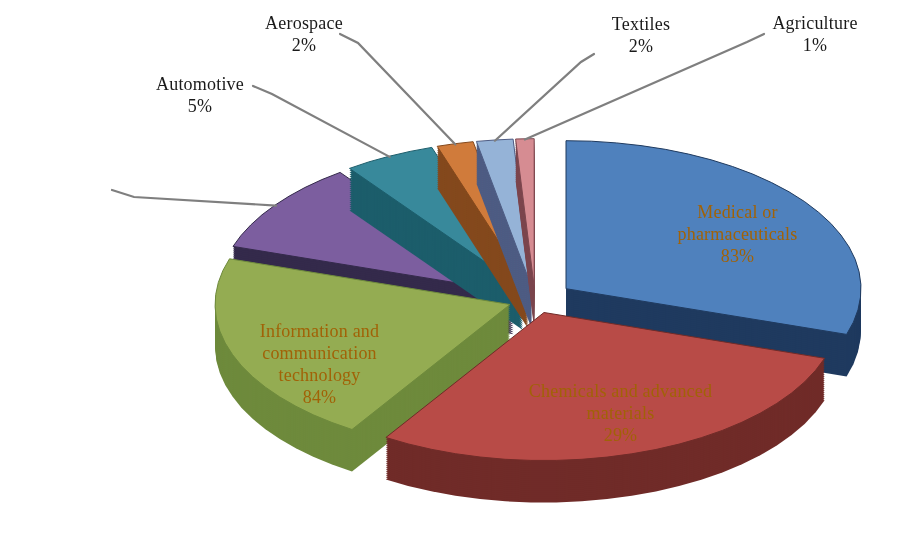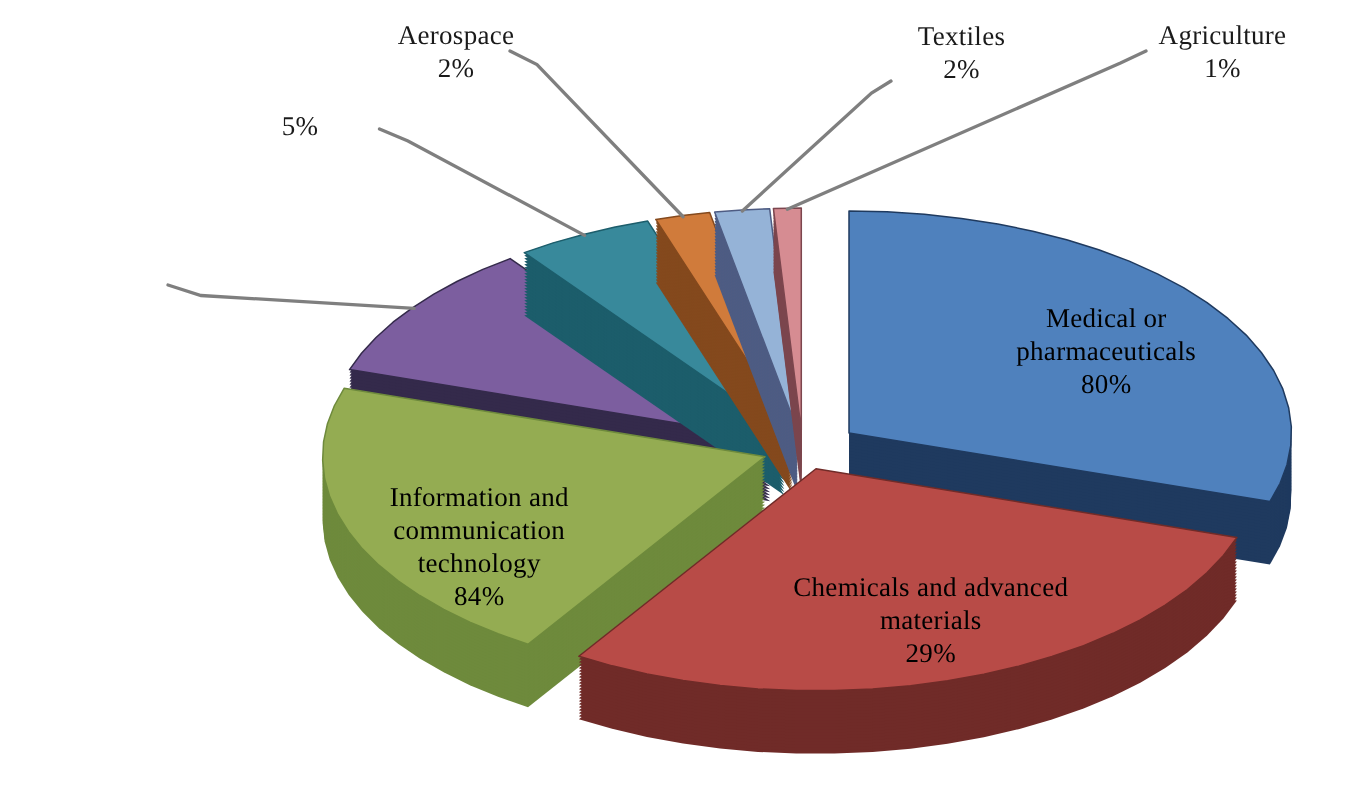--- a/index.html
+++ b/index.html
@@ -6,21 +6,21 @@
   .stage{
     position:relative;width:904px;height:536px;background:#ffffff;overflow:hidden;
     font-family:"Liberation Serif","DejaVu Serif",serif;
   }
   #pie-svg{position:absolute;left:0;top:0;}
   .lbl{
     position:absolute;text-align:center;font-weight:normal;font-size:18px;line-height:22px;
     letter-spacing:0.2px;
   }
   .lbl.out{color:#1a1a1a;}
-  .lbl.in{color:#000000;}
+  .lbl.in{color:#a16207;}
 </style>
 </head>
 <body>
 
 <div class="stage">
 
   <svg id="pie-svg" width="904" height="536" viewBox="0 0 904 536">
       <path d="M 566.0 330.7 L 566.0 182.7 L 591.3 183.2 L 616.3 184.9 L 641.0 187.6 L 665.2 191.3 L 688.6 196.1 L 711.1 201.8 L 732.5 208.5 L 752.8 216.1 L 771.6 224.6 L 789.0 233.8 L 804.7 243.7 L 818.6 254.3 L 830.8 265.4 L 840.9 277.0 L 849.1 289.0 L 855.2 301.3 L 859.1 313.8 L 860.9 326.5 L 860.5 339.1 L 858.0 351.8 L 853.4 364.2 L 846.6 376.4 Z" fill="#1F3A5F"></path>
       <path d="M 566.0 328.7 L 566.0 180.7 L 591.3 181.2 L 616.3 182.9 L 641.0 185.6 L 665.2 189.3 L 688.6 194.1 L 711.1 199.8 L 732.5 206.5 L 752.8 214.1 L 771.6 222.6 L 789.0 231.8 L 804.7 241.7 L 818.6 252.3 L 830.8 263.4 L 840.9 275.0 L 849.1 287.0 L 855.2 299.3 L 859.1 311.8 L 860.9 324.5 L 860.5 337.1 L 858.0 349.8 L 853.4 362.2 L 846.6 374.4 Z" fill="#1F3A5F"></path>
       <path d="M 566.0 326.7 L 566.0 178.7 L 591.3 179.2 L 616.3 180.9 L 641.0 183.6 L 665.2 187.3 L 688.6 192.1 L 711.1 197.8 L 732.5 204.5 L 752.8 212.1 L 771.6 220.6 L 789.0 229.8 L 804.7 239.7 L 818.6 250.3 L 830.8 261.4 L 840.9 273.0 L 849.1 285.0 L 855.2 297.3 L 859.1 309.8 L 860.9 322.5 L 860.5 335.1 L 858.0 347.8 L 853.4 360.2 L 846.6 372.4 Z" fill="#1F3A5F"></path>
@@ -199,41 +199,42 @@
       <path d="M 544.0 312.5 L 824.6 358.3 L 815.6 370.3 L 804.6 381.9 L 791.6 393.0 L 776.8 403.4 L 760.2 413.2 L 742.0 422.2 L 722.4 430.4 L 701.3 437.7 L 679.1 444.1 L 655.9 449.5 L 631.8 453.8 L 607.1 457.1 L 581.8 459.3 L 556.3 460.4 L 530.8 460.4 L 505.3 459.3 L 480.1 457.0 L 455.4 453.7 L 431.3 449.3 L 408.1 443.9 L 385.9 437.5 Z" fill="#B84B47" stroke="#702B28" stroke-width="1" stroke-linejoin="round"></path>
       <polyline points="112,190 134,197 276.1,205.6" fill="none" stroke="#7f7f7f" stroke-width="2.2" stroke-linecap="round"></polyline>
       <polyline points="253,86 272,94 389.7,156.9" fill="none" stroke="#7f7f7f" stroke-width="2.2" stroke-linecap="round"></polyline>
       <polyline points="340,34 358,43 455.4,144.5" fill="none" stroke="#7f7f7f" stroke-width="2.2" stroke-linecap="round"></polyline>
       <polyline points="594,54 581,62 494.9,140.7" fill="none" stroke="#7f7f7f" stroke-width="2.2" stroke-linecap="round"></polyline>
       <polyline points="764,34 747,42 524.9,139.5" fill="none" stroke="#7f7f7f" stroke-width="2.2" stroke-linecap="round"></polyline>
     </svg>
 
 
   <div class="lbl out" style="left:139px;top:73px;width:122px">
+    <div>Automotive</div>
     <div>5%</div>
   </div>
 
   <div class="lbl out" style="left:245px;top:12px;width:118px">
     <div>Aerospace</div>
     <div>2%</div>
   </div>
 
   <div class="lbl out" style="left:583px;top:13px;width:116px">
     <div>Textiles</div>
     <div>2%</div>
   </div>
 
   <div class="lbl out" style="left:744px;top:12px;width:142px">
     <div>Agriculture</div>
     <div>1%</div>
   </div>
 
   <div class="lbl in" style="left:650px;top:201px;width:175px">
     <div>Medical or pharmaceuticals</div>
-    <div>80%</div>
+    <div>83%</div>
   </div>
 
   <div class="lbl in" style="left:528px;top:380px;width:185px">
     <div>Chemicals and advanced materials</div>
     <div>29%</div>
   </div>
 
   <div class="lbl in" style="left:237px;top:320px;width:165px">
     <div>Information and communication technology</div>
     <div>84%</div>

